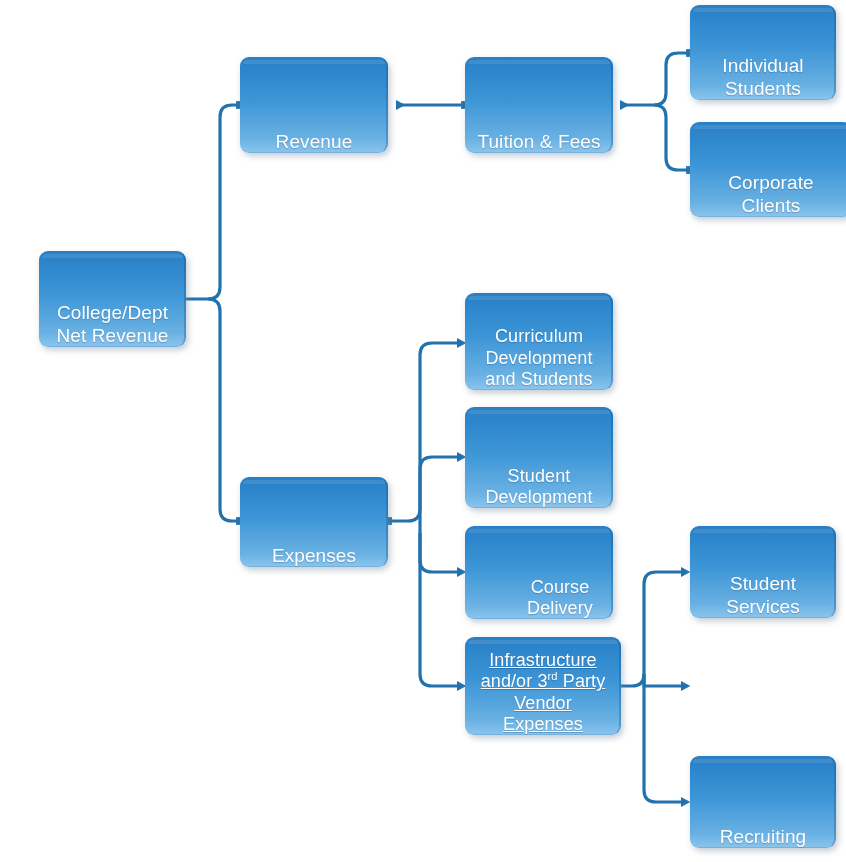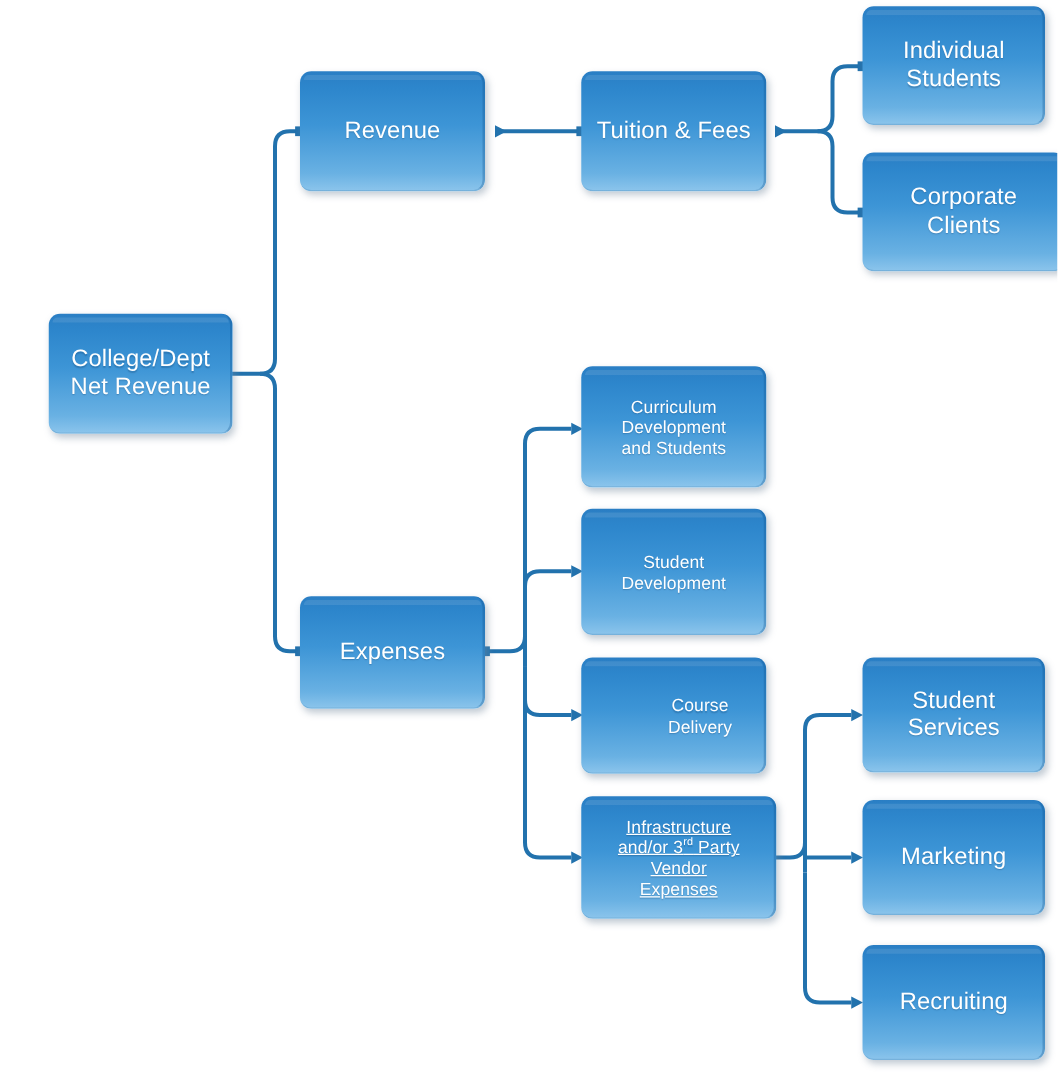--- a/index.html
+++ b/index.html
@@ -27,21 +27,21 @@
     height: 862px;
     pointer-events: none;
   }
   .node {
     position: absolute;
     box-sizing: border-box;
     border-radius: 9px;
     background: linear-gradient(to bottom, #2a7ec4 0%, #2d86cc 14%, #3d95d6 45%, #69b1e3 85%, #8cc5ec 100%);
     box-shadow: 2px 3px 6px rgba(120,140,160,0.45);
     display: flex;
-    align-items: center;
+    align-items: flex-end;
     justify-content: center;
     text-align: center;
     color: #ffffff;
     line-height: 1.18;
     overflow: hidden;
   }
   
   .node::before {
     content: "";
     position: absolute;
@@ -64,21 +64,21 @@
     pointer-events: none;
   }
   .node .label {
     position: relative;
     z-index: 2;
     padding: 0 6px;
     text-shadow: 0 1px 1px rgba(0,40,80,0.25);
     font-size: 19px;
     letter-spacing: 0.1px;
   }
-  .node.small .label { font-size: 14px; }
+  .node.small .label { font-size: 18px; }
   sup.ord {
     font-size: 0.62em;
     vertical-align: super;
     line-height: 0;
   }
 </style>
 </head>
 <body>
 
 <div id="canvas">
@@ -191,21 +191,18 @@
     </span>
   </div>
 
   <div class="node" style="left:690px; top:526px; width:146px; height:92px;">
     <span class="label">
       <span>Student</span><br>
       <span>Services</span>
     </span>
   </div>
 
-  <div class="node" style="left:690px; top:640px; width:146px; height:92px;">
-    <span class="label">Marketing</span>
-  </div>
 
   <div class="node" style="left:690px; top:756px; width:146px; height:92px;">
     <span class="label">Recruiting</span>
   </div>
 
 </div>
 
 </body></html>

